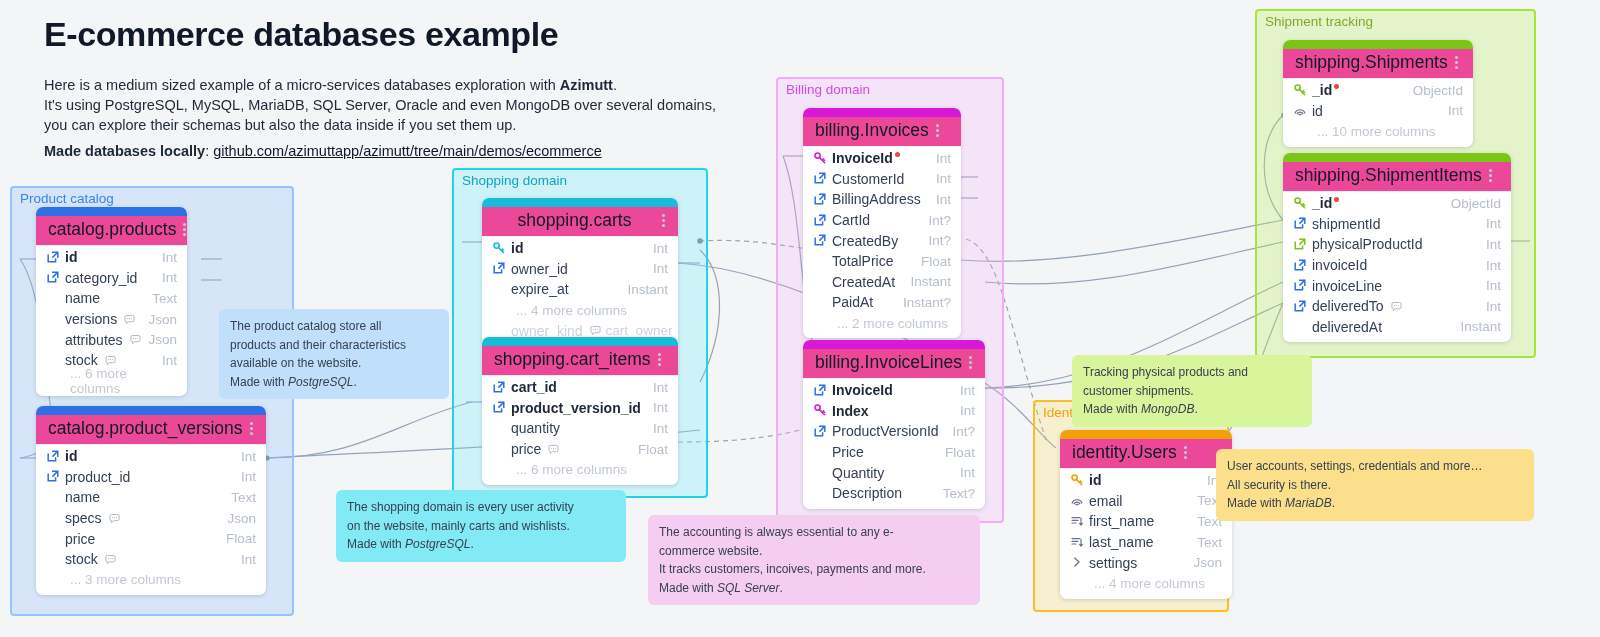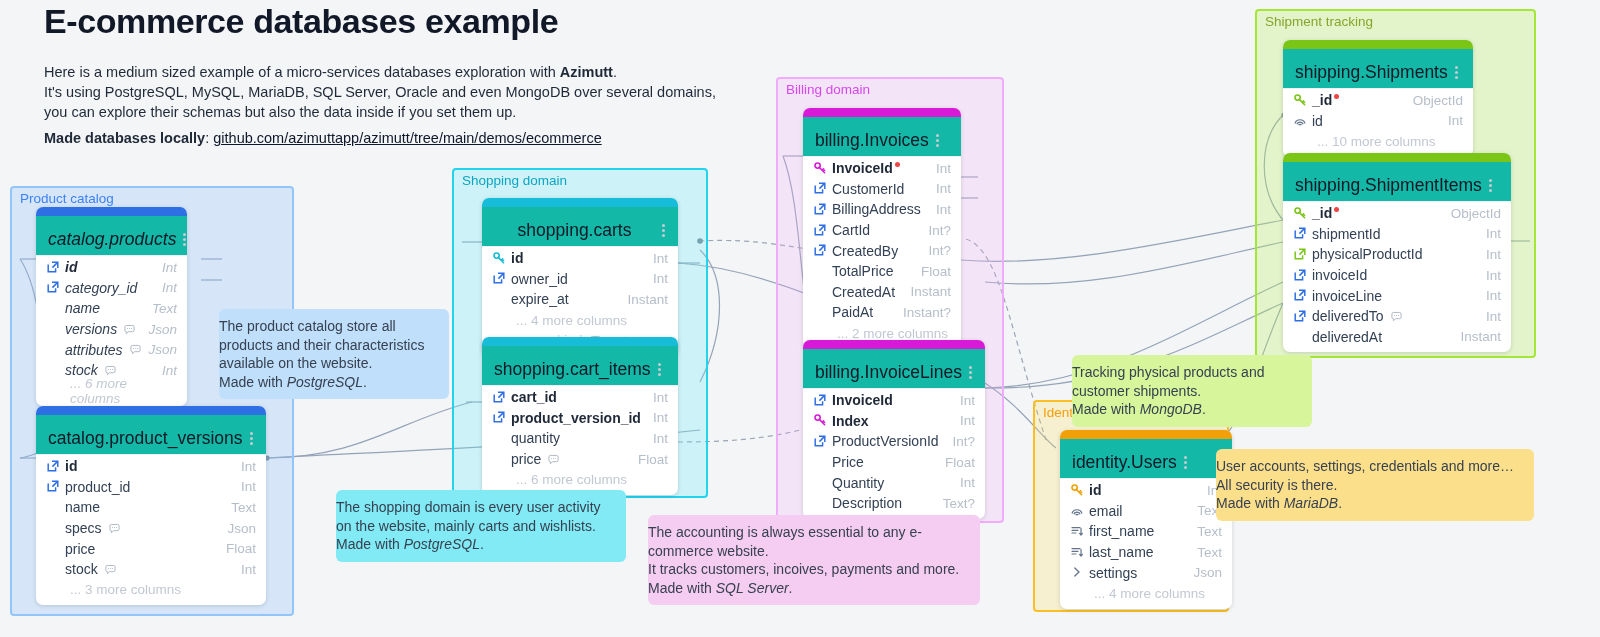--- a/index.html
+++ b/index.html
@@ -7,21 +7,21 @@
   body {
     width:1600px; height:637px;
     background:#f4f5f7;
     font-family:"Liberation Sans", sans-serif;
     color:#1f2937;
     position:relative;
     overflow:hidden;
   }
 
   
-  #header { position:absolute; left:44px; top:3px; width:720px; }
+  #header { position:absolute; left:44px; top:16px; width:720px; }
   #doc-title {
     font-size:34px; font-weight:bold; letter-spacing:-0.4px;
     color:#111827; margin:0 0 22px 0; line-height:1.1;
   }
   .intro-line { font-size:14.5px; line-height:20px; color:#1f2937; }
   .intro-line b { font-weight:bold; }
   #setup-line { margin-top:8px; font-size:14.5px; }
   #setup-label { font-weight:bold; }
   #setup-link { color:#0f172a; text-decoration:underline; }
 
@@ -61,21 +61,21 @@
 
   
   .table {
     position:absolute; background:#ffffff; border-radius:7px;
     box-shadow:0 1px 4px rgba(15,23,42,.16);
     overflow:hidden;
   }
   .tbar { height:9px; }
   .thead {
     display:flex; align-items:center; gap:4px;
-    padding:13px 10px 5px 12px; background:#14b8a6;
+    padding:3px 10px 5px 12px; background:#ec4899;
     border-bottom:1px solid #eef0f3;
   }
   .tname { font-size:17.5px; color:#111827; white-space:nowrap; }
   .thead.center { justify-content:center; }
   .thead.center .tname { flex:1; text-align:center; }
   .kebab { color:#b8bec9; font-size:14px; letter-spacing:0; line-height:10px;
            width:9px; text-align:center; flex:0 0 auto; }
   .kebab i { display:block; width:3px; height:3px; border-radius:50%;
              background:#c4cad3; margin:2px auto; font-style:normal; }
 
@@ -102,33 +102,33 @@
 
   
   .bar-blue   { background:#2f6fe4; }
   .bar-cyan   { background:#17bdd8; }
   .bar-magenta{ background:#d81ad8; }
   .bar-green  { background:#7ac516; }
   .bar-orange { background:#f2a007; }
 
   
   .note {
-    position:absolute; border-radius:6px; padding:8px 0;
-    font-size:14px; line-height:18.5px; color:#374151;
+    position:absolute; border-radius:6px; padding:8px 11px;
+    font-size:12px; line-height:18.5px; color:#374151;
   }
   .note i { font-style:italic; }
 
   #note-catalog  { left:219px;  top:309px; width:230px; background:#bfdffa; }
   #note-shopping { left:336px;  top:490px; width:290px; background:#81eaf4; }
   #note-billing  { left:648px;  top:515px; width:332px; background:#f5ccf2; }
   #note-shipping { left:1072px; top:355px; width:240px; background:#d7f59a; }
   #note-identity { left:1216px; top:449px; width:318px; background:#fbdf8a; }
 
   
-  #tbl-products         { left:36px;   top:207px; width:151px;font-style:italic; }
+  #tbl-products         { left:36px;   top:207px; width:151px; }
   #tbl-product-versions { left:36px;   top:406px; width:230px; }
   #tbl-carts            { left:482px;  top:198px; width:196px; }
   #tbl-cart-items       { left:482px;  top:337px; width:196px; }
   #tbl-invoices         { left:803px;  top:108px; width:158px; }
   #tbl-invoice-lines    { left:803px;  top:340px; width:182px; }
   #tbl-shipments        { left:1283px; top:40px;  width:190px; }
   #tbl-shipment-items   { left:1283px; top:153px; width:228px; }
   #tbl-users            { left:1060px; top:430px; width:172px; }
 </style>
 </head>

